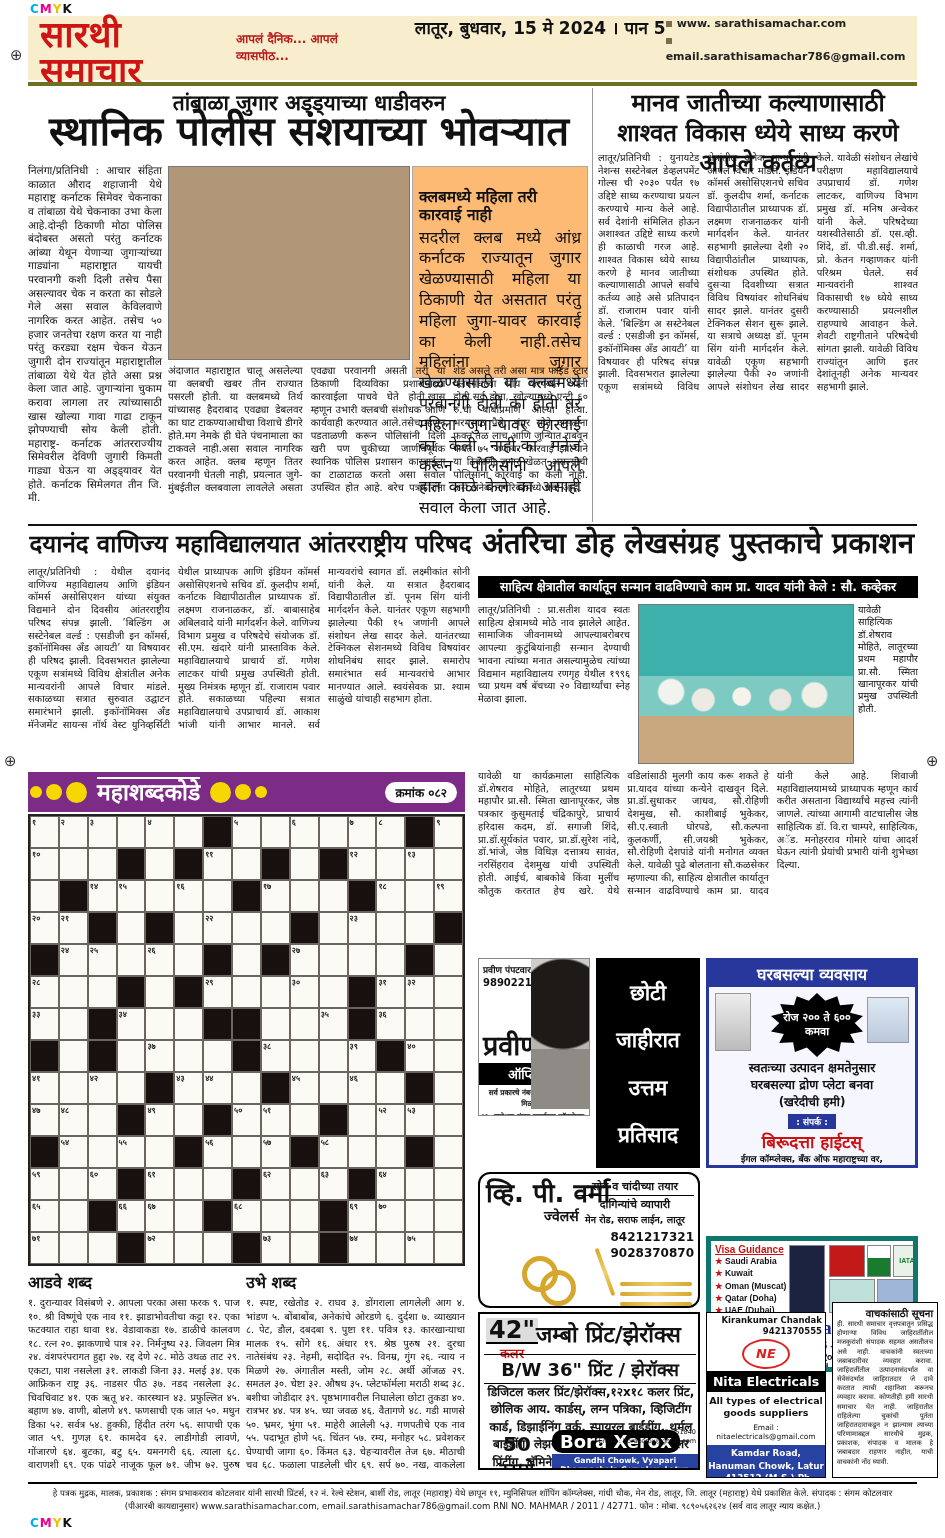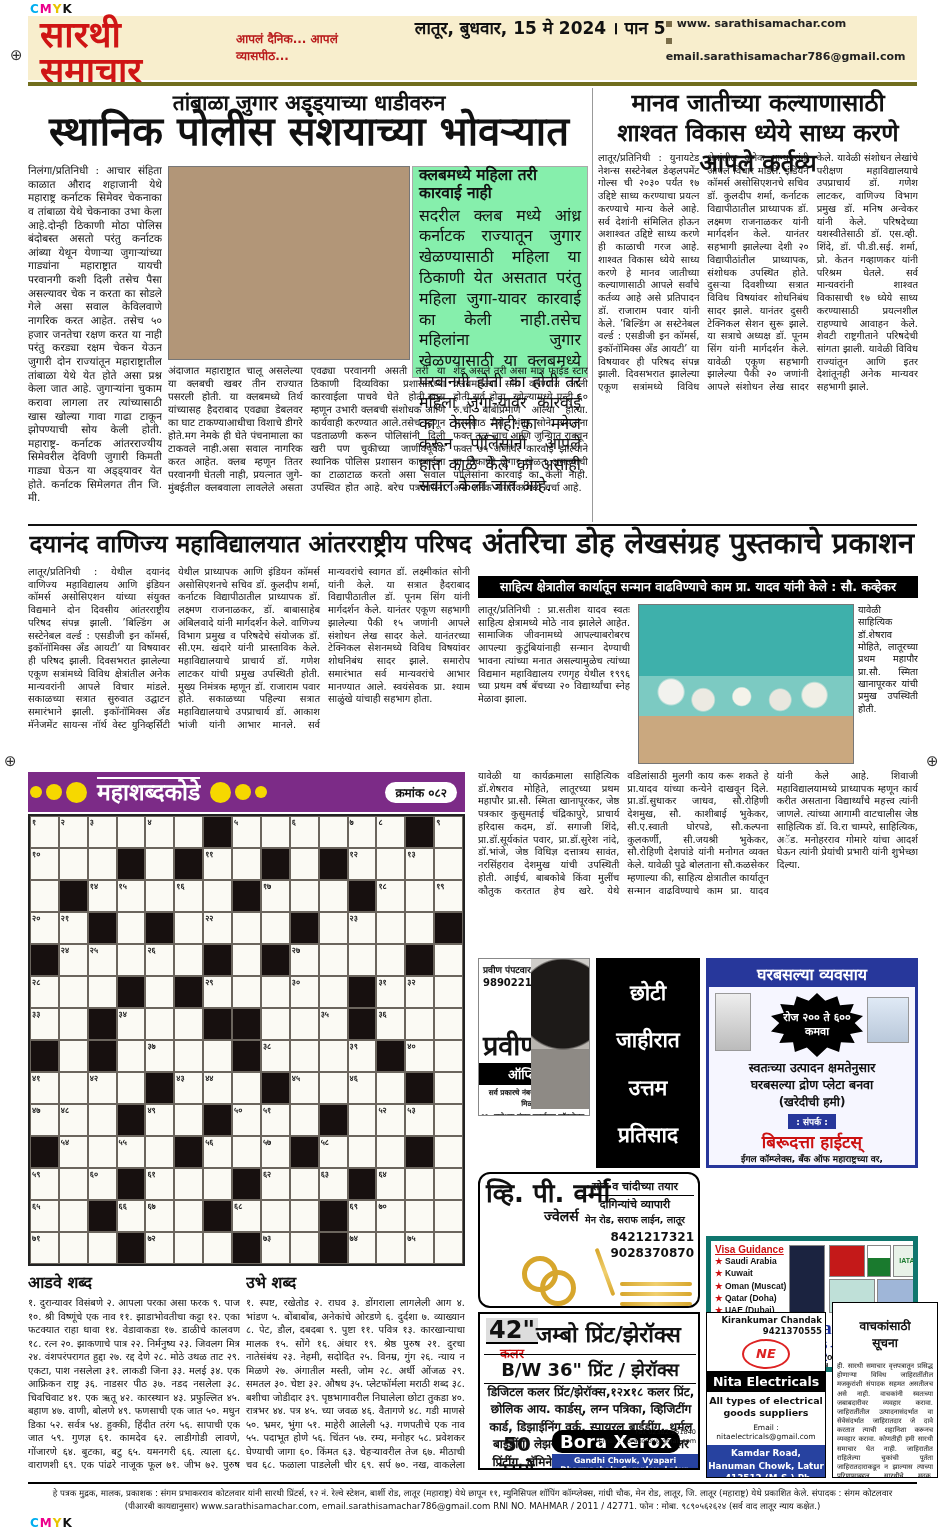--- a/index.html
+++ b/index.html
@@ -28,21 +28,21 @@
   #police-col1{left:28px;top:164px;width:134px;height:356px;overflow:hidden;}
   #police-photo{left:168px;top:166px;width:240px;height:192px;
     background:
       radial-gradient(circle at 20% 45%, #e8e4da 0 7%, transparent 8%),
       radial-gradient(circle at 36% 55%, #2e2420 0 8%, transparent 9%),
       radial-gradient(circle at 55% 50%, #4a3a30 0 8%, transparent 9%),
       radial-gradient(circle at 72% 42%, #5a463a 0 7%, transparent 8%),
       linear-gradient(180deg,#a9induced 0,#b59879 0),
       linear-gradient(90deg,#6f8577 0 12%,#b49a7e 12% 60%,#8a7458 60% 100%);
     background-color:#b29678;border:1px solid #777;}
-  #police-box{left:412px;top:166px;width:176px;height:212px;background:#86efac;border:1px solid #aaa;padding:0 6px;box-sizing:border-box;}
+  #police-box{left:412px;top:166px;width:176px;height:212px;background:#fdba74;border:1px solid #aaa;padding:22px 6px;box-sizing:border-box;}
   #police-box h3{margin:0 0 3px 0;font-size:15.5px;line-height:1.15;}
   #police-box .body-txt{font-size:16px;}
   #police-below{left:168px;top:364px;width:420px;height:156px;overflow:hidden;}
   #police-col1 .body-txt,#police-below{font-size:10px;}
   #manav-body{left:598px;top:152px;width:320px;height:368px;overflow:hidden;}
   #divider-1{left:28px;top:524px;width:889px;height:2px;background:#111;}
   #headline-dayanand{left:28px;top:531px;width:445px;text-align:center;font-size:24px;font-weight:bold;line-height:1.1;}
   #dayanand-body{left:28px;top:566px;width:442px;height:198px;overflow:hidden;}
   #headline-antaricha{left:478px;top:528px;width:440px;text-align:center;font-size:29px;font-weight:bold;line-height:1.1;}
   #antaricha-subhead{left:478px;top:576px;width:440px;height:22px;background:#000;color:#fff;
@@ -134,21 +134,21 @@
   #bora-contact{position:absolute;right:2px;top:114px;font-size:6.5px;text-align:right;line-height:1.4;}
   #bora-addr{position:absolute;left:72px;top:140px;right:0;background:#2742a0;color:#fff;font-size:7.8px;font-weight:bold;text-align:center;padding:2px 1px;}
   #ad-nita{left:706px;top:1312px;width:120px;height:166px;border:1px solid #000;background:#fff;text-align:center;overflow:hidden;}
   #ad-nita .own{font-size:8.5px;font-weight:bold;text-align:right;padding:2px 3px 0 0;line-height:1.3;}
   #nita-logo{width:44px;height:26px;border:2px solid #d22;border-radius:50%;margin:2px auto;color:#d22;font-weight:bold;font-size:13px;line-height:26px;font-style:italic;}
   #ad-nita .bar{background:#000;color:#fff;font-size:12.5px;font-weight:bold;padding:3px 0;}
   #ad-nita .sub{font-size:9.5px;font-weight:bold;margin-top:3px;line-height:1.3;}
   #ad-nita .em{font-size:7.5px;margin-top:3px;}
   #ad-nita .addr{background:#2742a0;color:#fff;font-size:8.8px;font-weight:bold;margin-top:4px;padding:2px 1px;line-height:1.45;}
   #ad-suchana{left:832px;top:1302px;width:106px;height:176px;border:1px solid #000;background:#fff;padding:3px 4px;box-sizing:border-box;overflow:hidden;}
-  #ad-suchana h3{margin:11px;font-size:12px;text-align:center;}
+  #ad-suchana h3{margin:0;font-size:10px;text-align:right;}
   #ad-suchana .body-txt{font-size:6.8px;line-height:1.35;}
   #footer{left:28px;top:1482px;width:889px;border-top:2px solid #000;padding-top:3px;text-align:center;font-size:8.6px;line-height:1.5;}
   #cmyk-bottom{left:30px;top:1516px;}
   #cmyk-top{left:30px;top:2px;}
   .mark-l{left:4px;top:752px;}
   .mark-r{left:926px;top:752px;}
   .mark-t{left:10px;top:46px;}
 </style>
 </head>
 <body>

